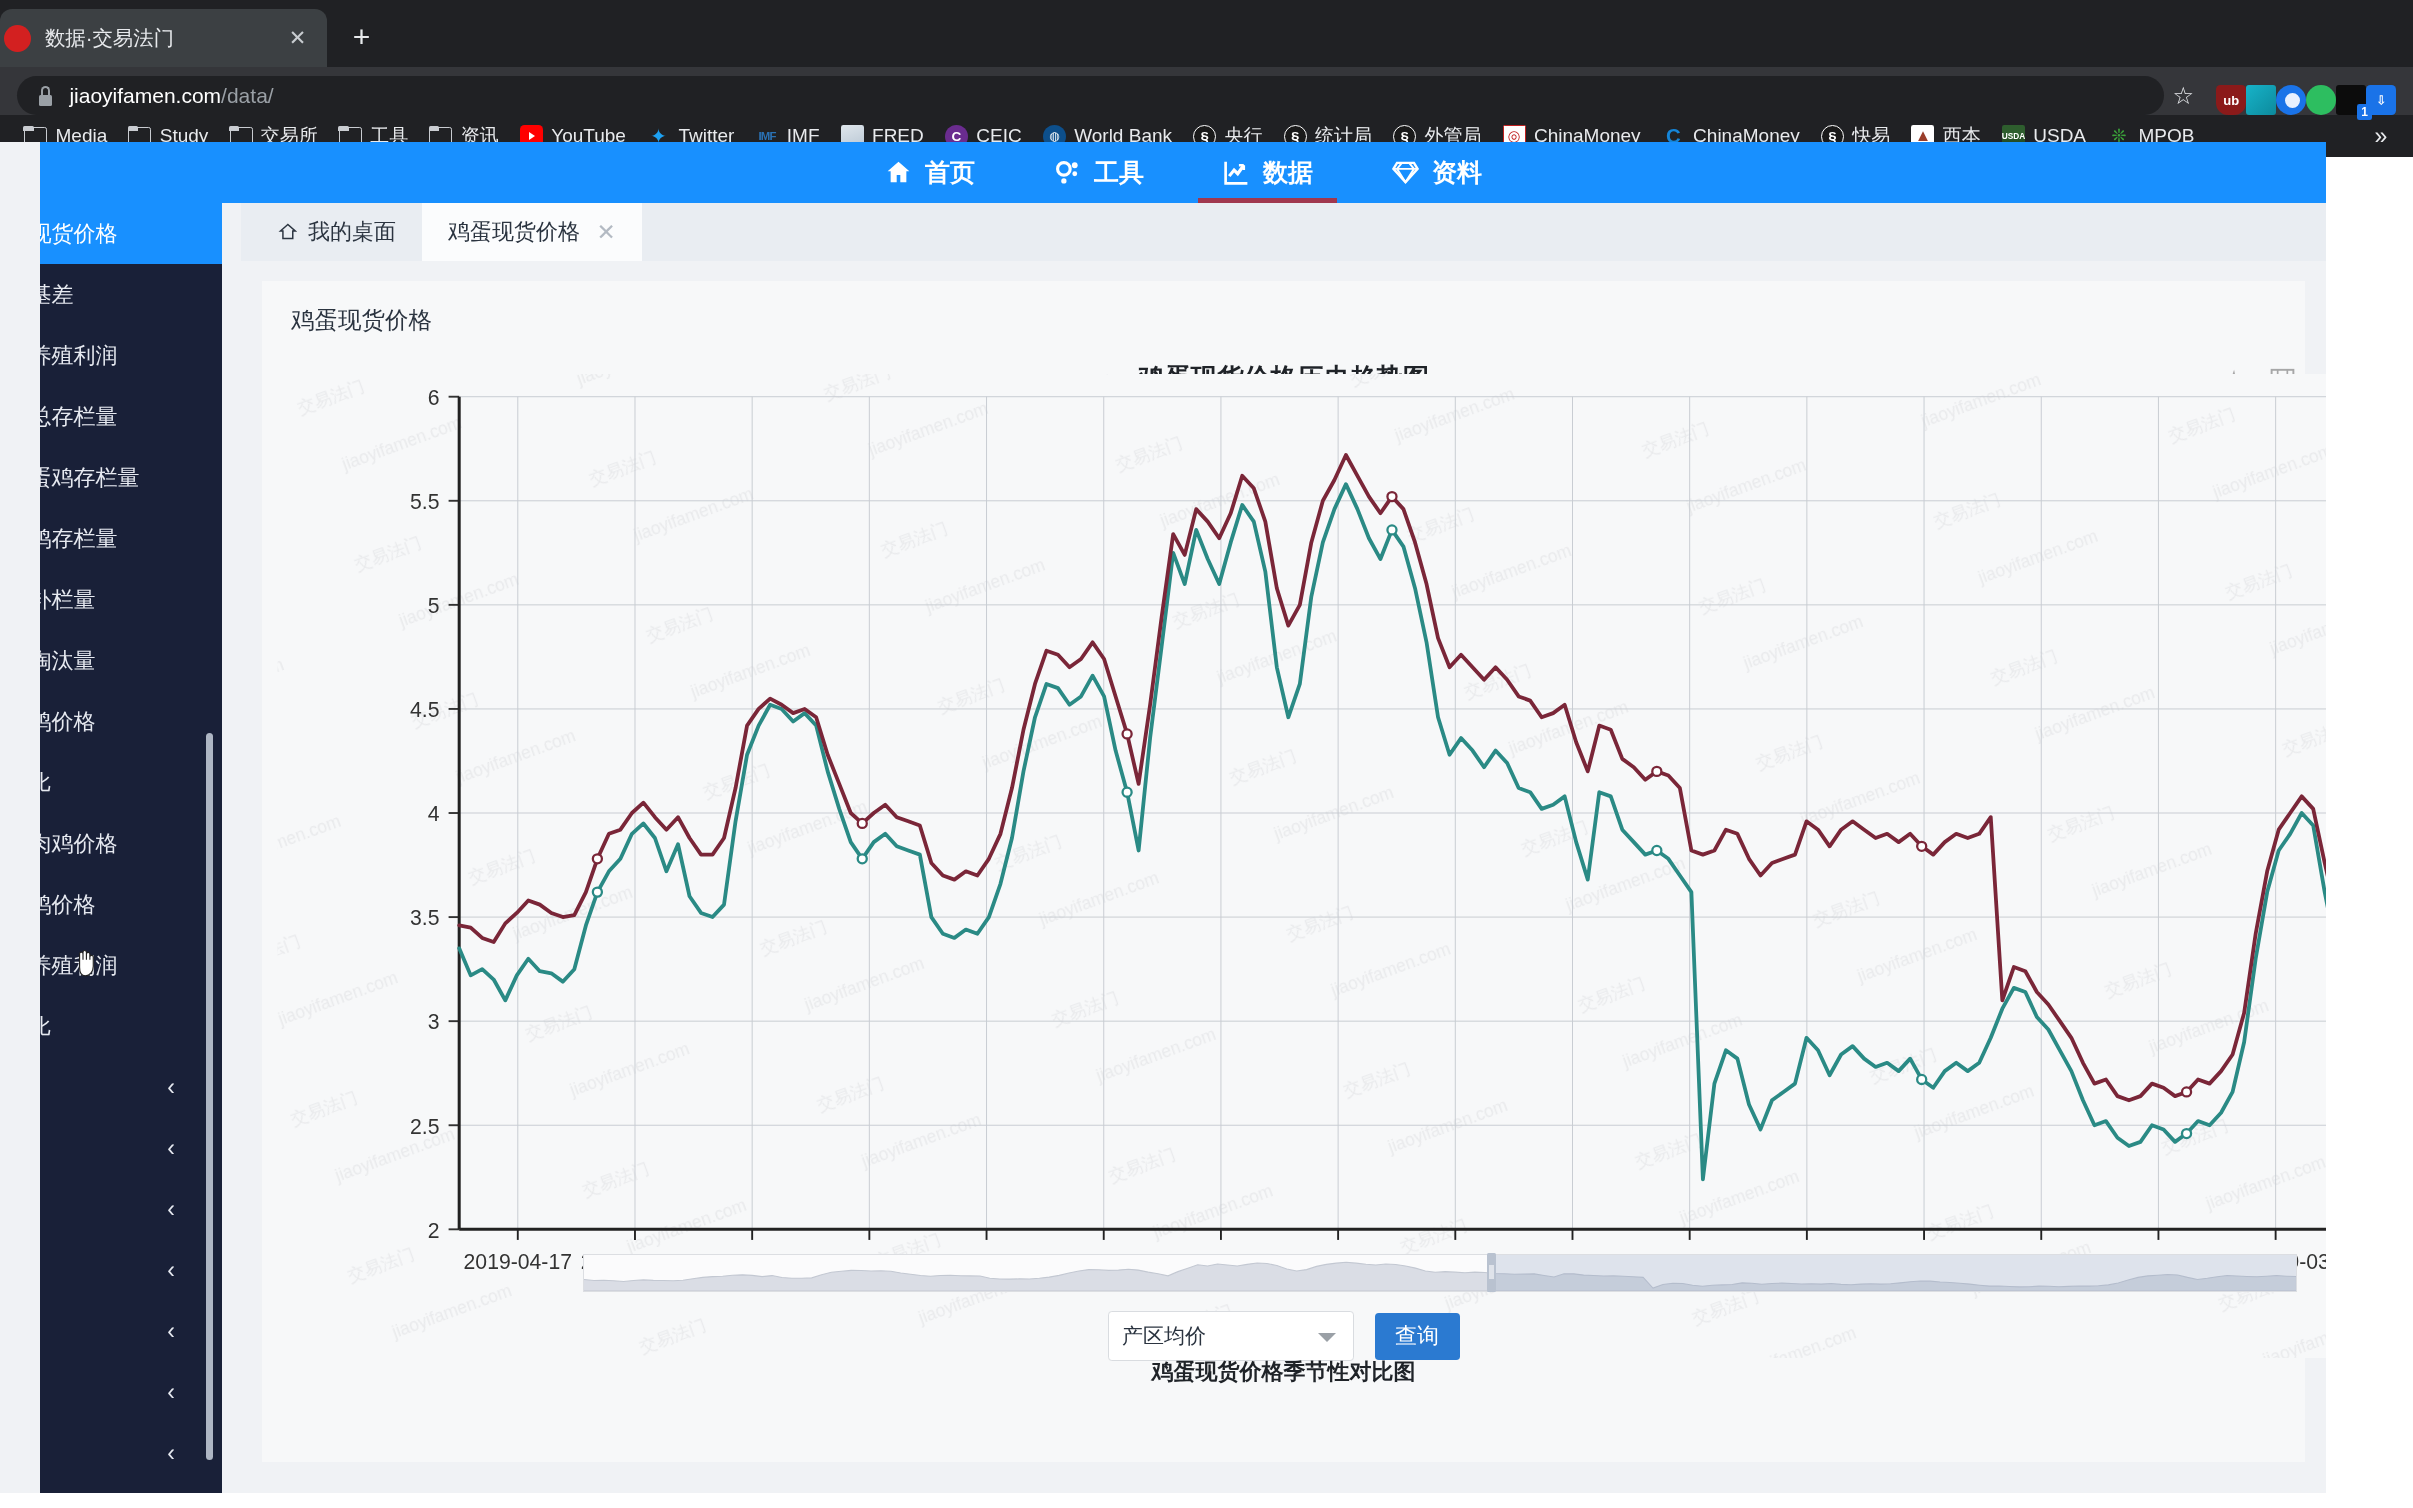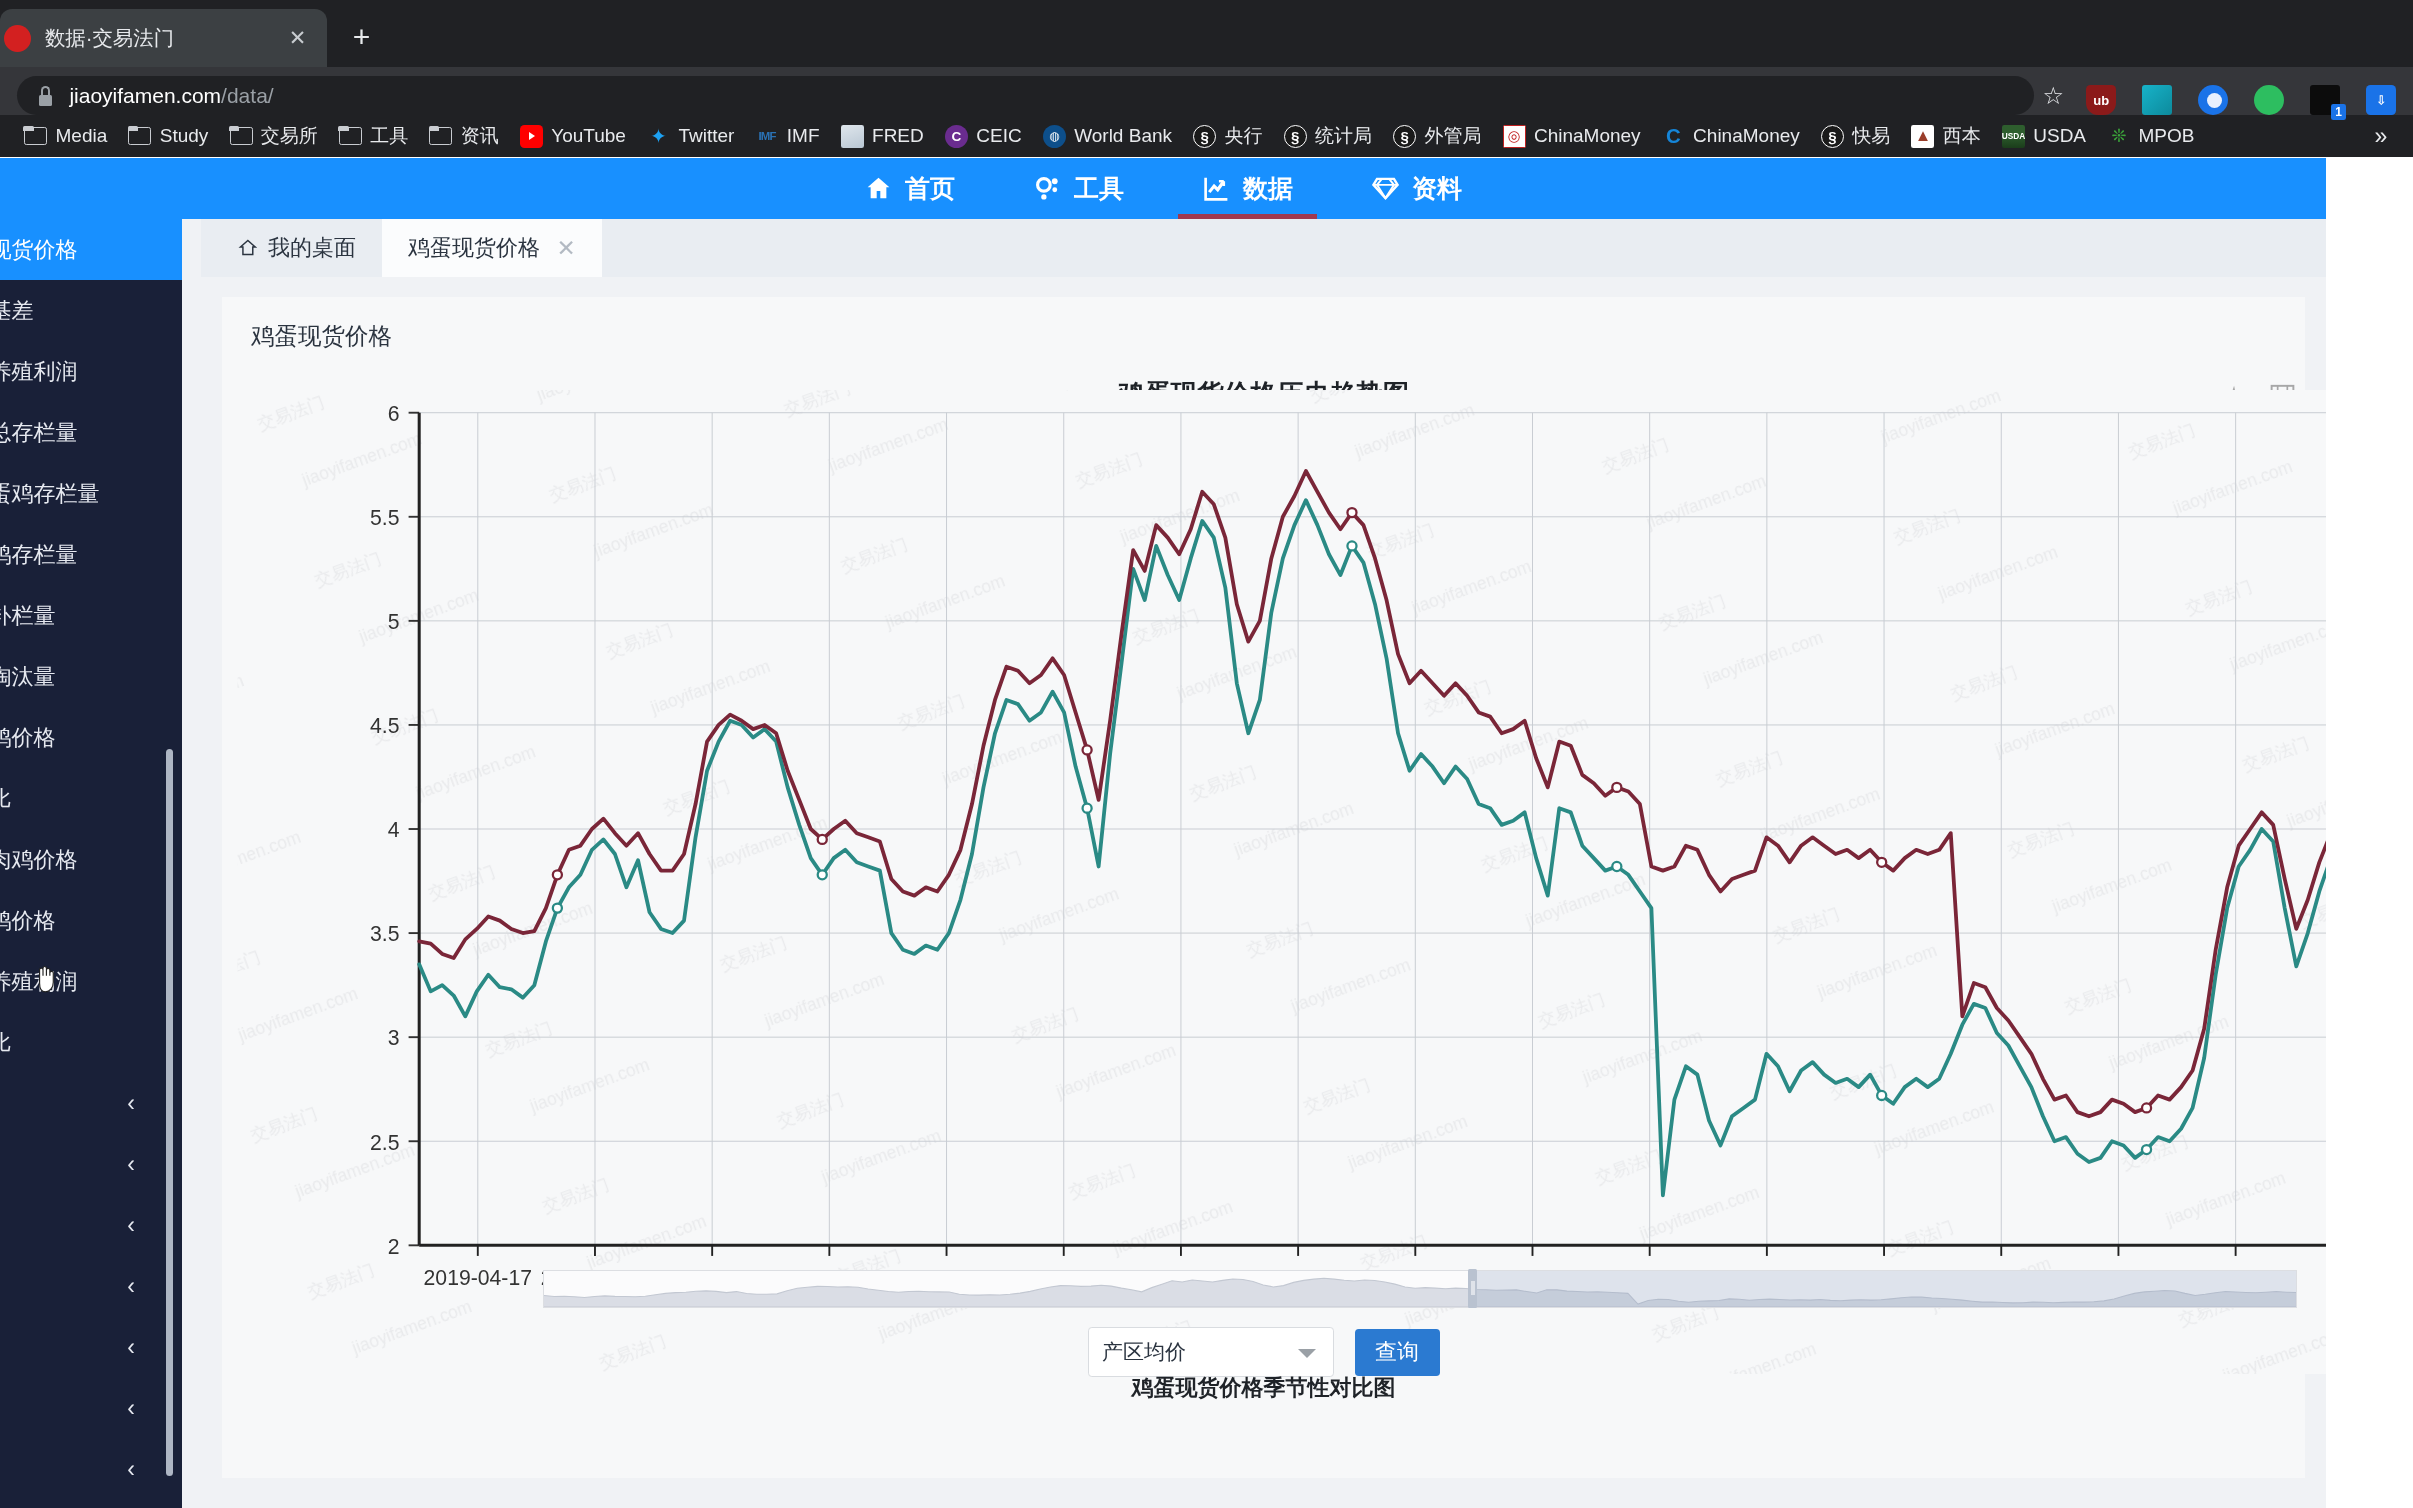--- a/index.html
+++ b/index.html
@@ -60,21 +60,21 @@
     position:absolute; top:0.8px; left:4.5px; width:9px; height:9px;
     border:2.3px solid #9aa0a6; border-bottom:none;
     border-radius:4.5px 4.5px 0 0;
   }
   .url { margin-left: 15px; font-size: 21px; color: #ffffff; white-space: nowrap;}
   .url .path { color: #9aa0a6; }
   .star-btn {
     width: 39px; height: 39px; display:flex; align-items:center;
     justify-content:center; color:#e8eaed; font-size: 24px;
   }
-  .ext-icons { display: flex; align-items: center; gap: 26px; margin-left: 13.6px; }
+  .ext-icons { display: flex; align-items: center; gap: 0; margin-left: 13.6px; }
   .ext { width: 30px; height: 30px; border-radius: 5.3px; position: relative;
         display:flex; align-items:center; justify-content:center;
         font-size:13px; color:#fff; font-weight:bold; }
   .ext-ublock { background:#8b1a1a; border-radius:4.5px 4.5px 12px 12px; }
   .ext-doc { background: linear-gradient(135deg,#17b3c9,#0d8a9c); border-radius:3px;}
   .ext-moon { background:#1a73e8; border-radius:50%; }
   .ext-moon::after{content:"";position:absolute;width:15px;height:15px;border-radius:50%;background:#e8f0fe;left:9px;top:7.6px;}
   .ext-ever { background:#2dbe60; border-radius:50%;}
   .ext-cube { background:#0c0c0c; border-radius:3px;}
   .ext-badge { position:absolute; right:-6px; bottom:-4.5px; background:#1a73e8;
@@ -113,22 +113,22 @@
   .ic-glob{background:#1a1a1a;border-radius:50%;color:#fff;font-size:15px;
      border:1.5px solid #fff; display:flex;align-items:center;justify-content:center;}
   .ic-cbond{background:#fff;color:#c02020;border:1.5px solid #c02020;border-radius:1.5px;font-size:15px;}
   .ic-cmoney{background:transparent;color:#1585d8;font-size:20.4px;}
   .ic-xiben{background:#fff;}
   .ic-usda{background:linear-gradient(180deg,#2e5e2e 40%,#1b3d1b);color:#fff;font-size:8.3px;}
   .ic-mpob{background:transparent;color:#3aa23a;font-size:18px;}
   .bm-overflow{color:#e8eaed;font-size:23px;margin-left:auto;padding-right:12px;}
 
   
-  .site { position: absolute; top: 158px; left: 0; width: 2326px; height: 1351px;
-          background: #f0f2f5; overflow: hidden; }
+  .site { position: absolute; top: 142px; left: 0; width: 2326px; height: 1351px;
+          background: #f0f2f5; overflow: hidden; padding-left: 40px; }
 
   .topnav {
     height: 61px; background: #1890ff; display: flex;
     align-items: center; justify-content: center; gap: 0;
     position: relative;
   }
   .navitem {
     display: flex; align-items: center; gap: 12px; color: #fff;
     font-size: 25px; font-weight: bold; padding: 0 39px; height: 61px;
     position: relative; justify-content:center;

